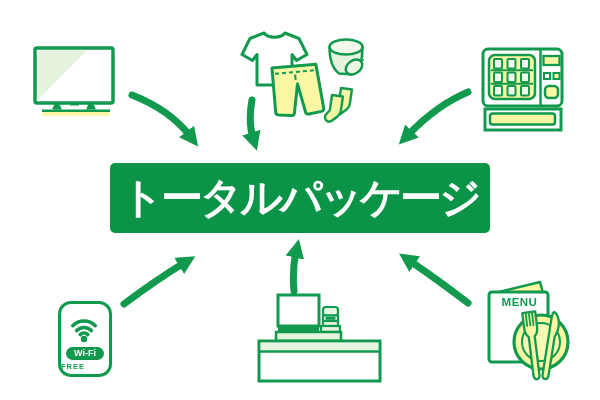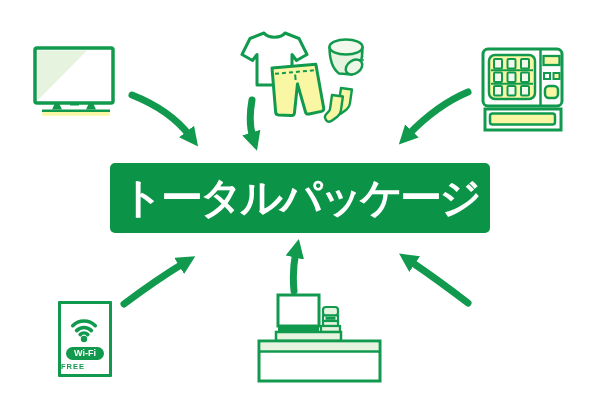--- a/index.html
+++ b/index.html
@@ -5,21 +5,21 @@
   html,body{margin:0;padding:0;background:#fff;}
   .stage{position:relative;width:596px;height:400px;background:#ffffff;overflow:hidden;
          font-family:"Liberation Sans","DejaVu Sans",sans-serif;}
   .arrows{position:absolute;left:0;top:0;width:600px;height:400px;}
   .banner{position:absolute;left:110px;top:163px;width:380px;height:70px;background:#0b9447;
           border-radius:5px;display:flex;align-items:center;justify-content:center;z-index:3;}
   .banner span{color:#ffffff;font-weight:bold;font-size:42px;letter-spacing:-3px;white-space:nowrap;}
   .icon{position:absolute;z-index:2;}
   
   .wifi-box{position:absolute;left:58px;top:301px;width:48px;height:70px;background:#fff;
-            border:3.5px solid #119a4e;border-radius:1px;z-index:2;}
+            border:3.5px solid #119a4e;border-radius:13px;z-index:2;}
   .wifi-pill{position:absolute;left:50%;transform:translateX(-50%);top:43px;width:38px;height:13px;
              background:#119a4e;border-radius:7px;color:#fff;font-size:9px;font-weight:bold;
              line-height:13px;text-align:center;letter-spacing:0;}
   .wifi-free{position:absolute;left:0;right:0;top:58px;color:#119a4e;font-size:7.5px;font-weight:bold;
              letter-spacing:1px;}
   
   .menu-wrap{position:absolute;left:486px;top:277px;width:108px;height:110px;z-index:2;}
   .menu-title{position:absolute;left:9px;top:19px;width:49px;text-align:center;color:#119a4e;
               font-weight:bold;font-size:11.5px;letter-spacing:0.5px;}
 </style>
@@ -135,14 +135,32 @@
       <rect x="68.5" y="24.8" width="10" height="3" fill="#119a4e" stroke="none"></rect>
       <rect x="66" y="29" width="15" height="5" fill="#e6f3de"></rect>
       <rect x="64" y="34" width="19" height="6" fill="#e6f3de"></rect>
     </g>
     <rect x="19" y="40" width="65" height="9" fill="#e6f3de" stroke="#119a4e" stroke-width="2.5"></rect>
     <rect x="2" y="49" width="121" height="40" fill="#ffffff" stroke="#119a4e" stroke-width="3"></rect>
     <rect x="3.8" y="50.8" width="117.4" height="7.5" fill="#e6f3de"></rect>
     <line x1="2" y1="59.5" x2="123" y2="59.5" stroke="#119a4e" stroke-width="2.5"></line>
   </svg>
 
+  <div class="menu-wrap">
+    <svg style="position:absolute;left:0;top:0" width="108" height="110" viewBox="0 0 108 110">
+      <polygon points="9,16 54,5 57,16" fill="#f9f7a3" stroke="#119a4e" stroke-width="2.5" stroke-linejoin="round"></polygon>
+      <rect x="3" y="15" width="59" height="70" rx="3" fill="#ffffff" stroke="#119a4e" stroke-width="3"></rect>
+      <circle cx="55" cy="65" r="27" fill="#f9f7a3" stroke="#119a4e" stroke-width="3.2"></circle>
+      <circle cx="55" cy="65" r="19" fill="#fbfab5" stroke="#119a4e" stroke-width="2"></circle>
+      <g transform="translate(47,70) rotate(-7)">
+        <path d="M-6.5,-35 L6.5,-35 L6.5,-20 Q6.5,-13 3,-10.5 L3,28 Q3,32.5 0,32.5 Q-3,32.5 -3,28 L-3,-10.5 Q-6.5,-13 -6.5,-20 Z" fill="#f9f7a3" stroke="#119a4e" stroke-width="2.3" stroke-linejoin="round"></path>
+        <line x1="-3.2" y1="-34" x2="-3.2" y2="-21" stroke="#119a4e" stroke-width="1.8"></line>
+        <line x1="0" y1="-34" x2="0" y2="-21" stroke="#119a4e" stroke-width="1.8"></line>
+        <line x1="3.2" y1="-34" x2="3.2" y2="-21" stroke="#119a4e" stroke-width="1.8"></line>
+      </g>
+      <g transform="translate(64,70) rotate(9)">
+        <path d="M-0.5,-35 C5.5,-31 7,-20 3,-11 L3,28 Q3,32.5 0,32.5 Q-3,32.5 -3,28 L-3,-28 C-3,-33 -2.5,-35.5 -0.5,-35 Z" fill="#f9f7a3" stroke="#119a4e" stroke-width="2.3" stroke-linejoin="round"></path>
+      </g>
+    </svg>
+    <div class="menu-title">MENU</div>
+  </div>
 
 </div>
 
 </body></html>

